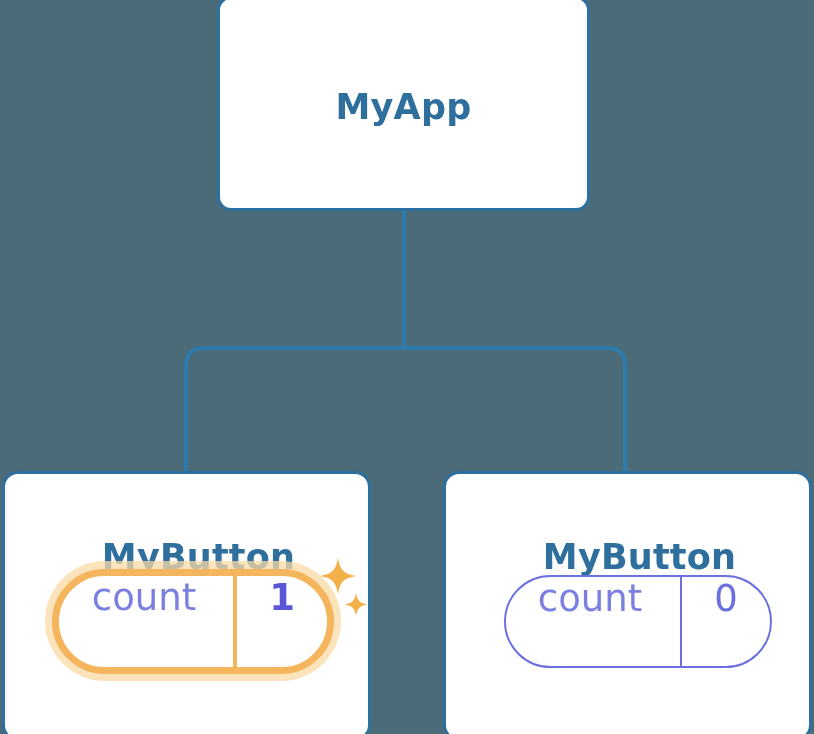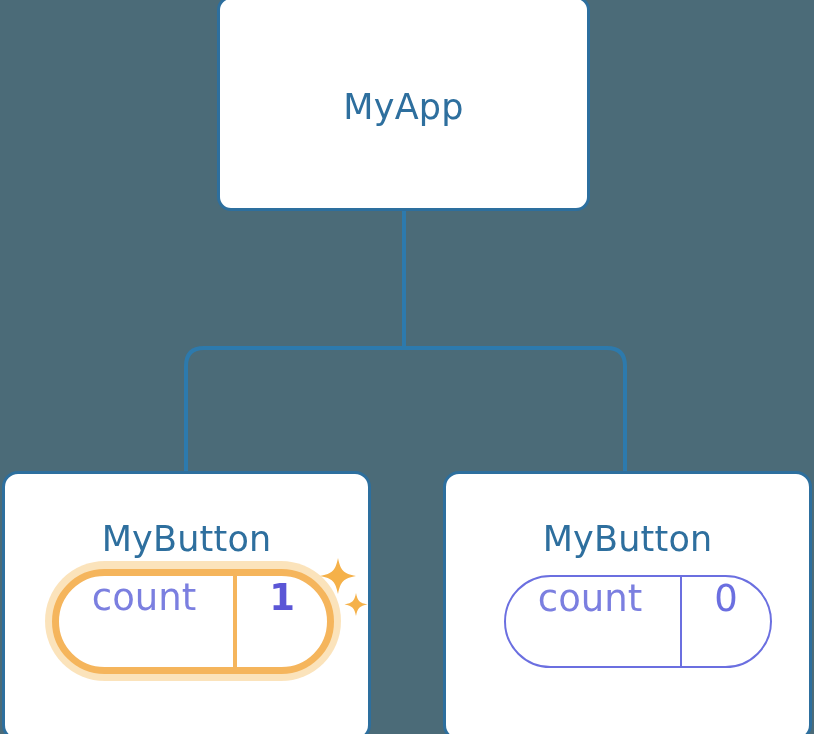--- a/index.html
+++ b/index.html
@@ -50,26 +50,26 @@
   .card-left  { left: 2px;   width: 369px; }
   .card-right { left: 443px; width: 369px; }
 
   .card-title {
     position: absolute;
     left: 0;
     width: 100%;
     text-align: center;
     color: #2e6f9e;
     font-size: 35px;
-    font-weight: 400;
+    font-weight: 700;
     letter-spacing: 0.2px;
     white-space: nowrap;
   }
   .card-root .card-title { top: 88px; }
-  .card-child .card-title { top: 45px; }
+  .card-child .card-title { top: 63px; margin-left: 12px; }
 
   
   .pill-wrap {
     position: absolute;
     top: 83px;
     height: 124px;
   }
   .card-left  .pill-wrap { left: 40px; width: 300px; }
   .card-right .pill-wrap { left: 50px; width: 270px; }
 

